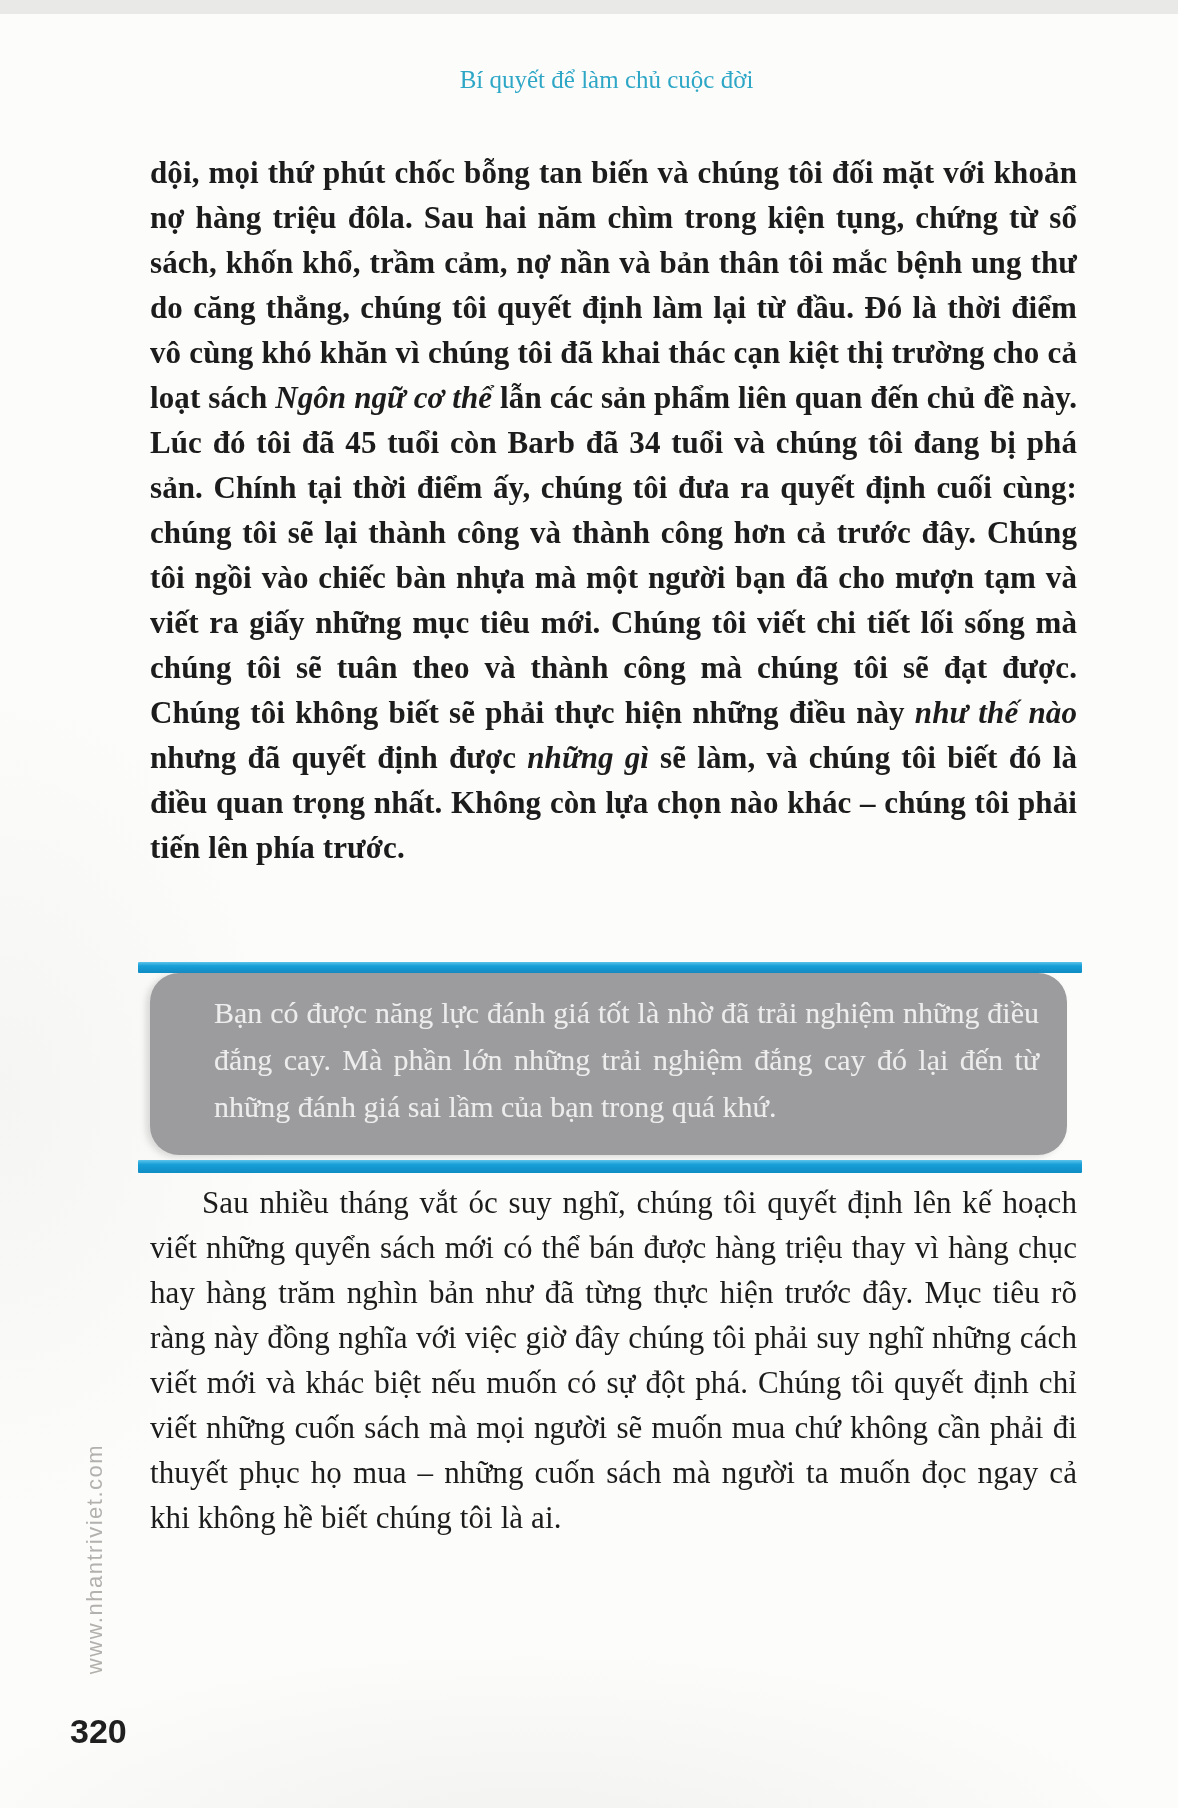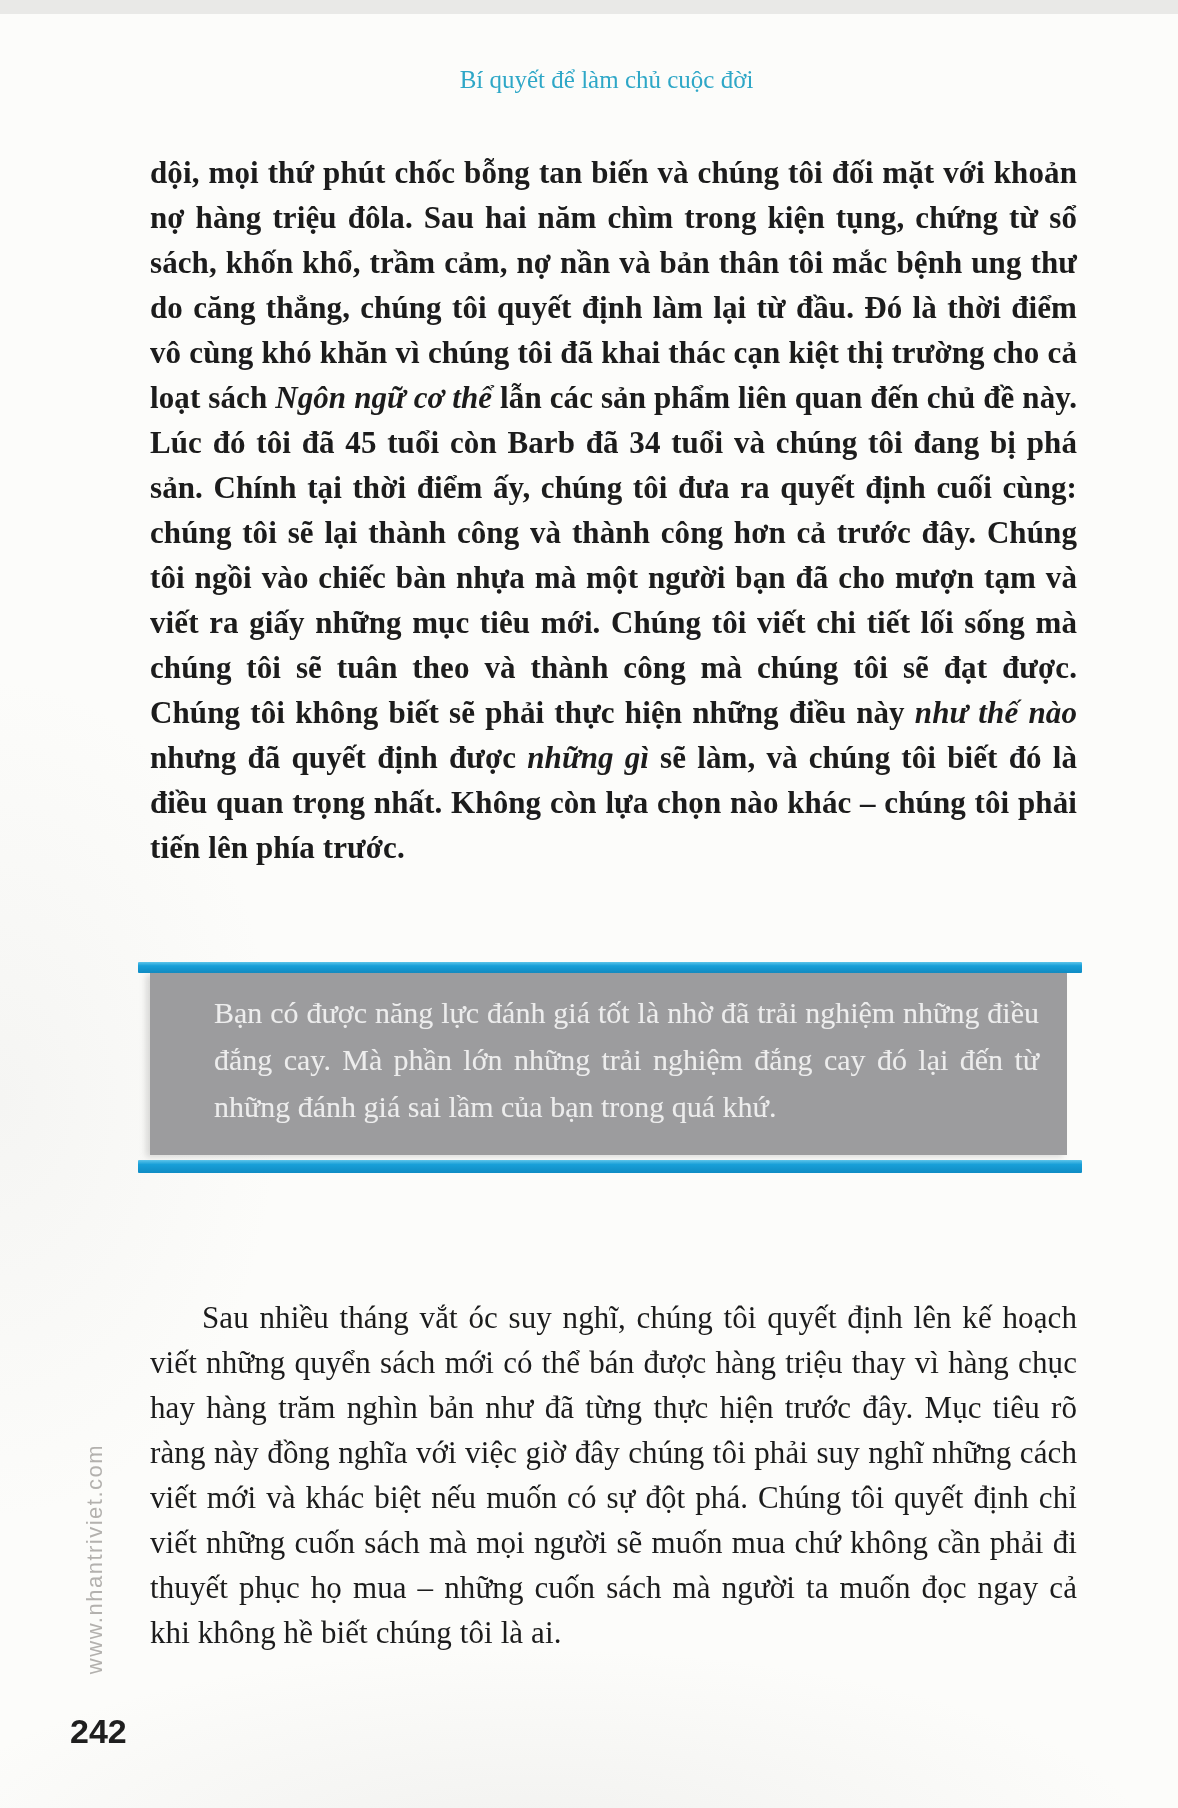--- a/index.html
+++ b/index.html
@@ -31,21 +31,21 @@
     color:var(--header-teal);
   }
   .para{
     position:absolute;left:150px;width:927px;
     font-size:31px;line-height:45px;
     text-align:justify;
     text-justify:inter-word;
     letter-spacing:0.1px;
   }
   .para-1{top:136px;font-weight:bold;}
-  .para-2{top:1281px;font-family:Liberation Serif, serif;}
+  .para-2{top:1166px;font-family:Liberation Serif, serif;}
   .para-2::first-line{}
   .indent{text-indent:52px;}
   .quote-wrap{
     position:absolute;left:138px;top:948px;width:944px;
   }
   .rule{
     height:11px;
     background:linear-gradient(180deg,#5cc4ea 0%,var(--rule-blue) 35%,#0f8cc4 100%);
     border-radius:1px;
   }
@@ -55,20 +55,21 @@
     margin-left:12px;
     width:917px;
     min-height:182px;
     background:var(--quote-bg);
     box-shadow:-4px 2px 6px rgba(120,120,120,0.25);
     color:var(--quote-text);
     padding:16px 28px 20px 64px;
     font-size:30px;line-height:47px;
     text-align:justify;
     text-shadow:0 0 1px rgba(255,255,255,0.25);
+    border-radius:29px;
   }
   .watermark{
     position:absolute;
     left:95px;top:1545px;
     transform:translate(-50%,-50%) rotate(-90deg);
     transform-origin:center;
     white-space:nowrap;
     font-family:"Liberation Sans","DejaVu Sans",sans-serif;
     font-size:22px;
     letter-spacing:1.5px;
@@ -95,15 +96,15 @@
   <div class="quote-wrap">
     <div class="rule top"></div>
     <div class="quote-body">Bạn có được năng lực đánh giá tốt là nhờ đã trải nghiệm những điều đắng cay. Mà phần lớn những trải nghiệm đắng cay đó lại đến từ những đánh giá sai lầm của bạn trong quá khứ.</div>
     <div class="rule bottom"></div>
   </div>
 
   <div class="para para-2 indent">Sau nhiều tháng vắt óc suy nghĩ, chúng tôi quyết định lên kế hoạch viết những quyển sách mới có thể bán được hàng triệu thay vì hàng chục hay hàng trăm nghìn bản như đã từng thực hiện trước đây. Mục tiêu rõ ràng này đồng nghĩa với việc giờ đây chúng tôi phải suy nghĩ những cách viết mới và khác biệt nếu muốn có sự đột phá. Chúng tôi quyết định chỉ viết những cuốn sách mà mọi người sẽ muốn mua chứ không cần phải đi thuyết phục họ mua – những cuốn sách mà người ta muốn đọc ngay cả khi không hề biết chúng tôi là ai.</div>
 
   <div class="watermark">www.nhantriviet.com</div>
 
-  <div class="page-number">242</div>
+  <div class="page-number">320</div>
 
 </div>
 
 </body></html>

